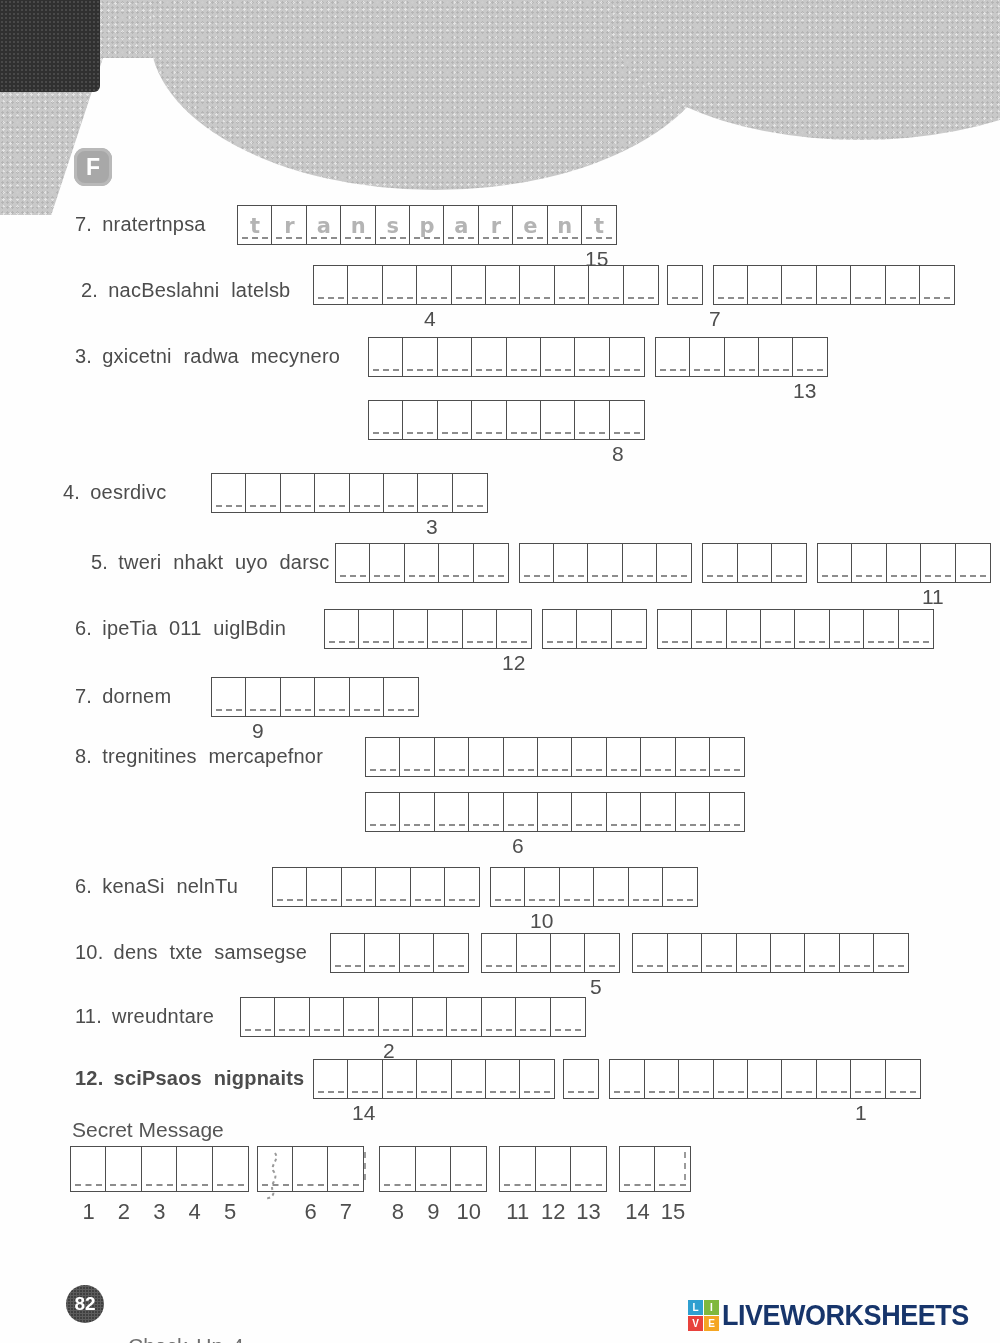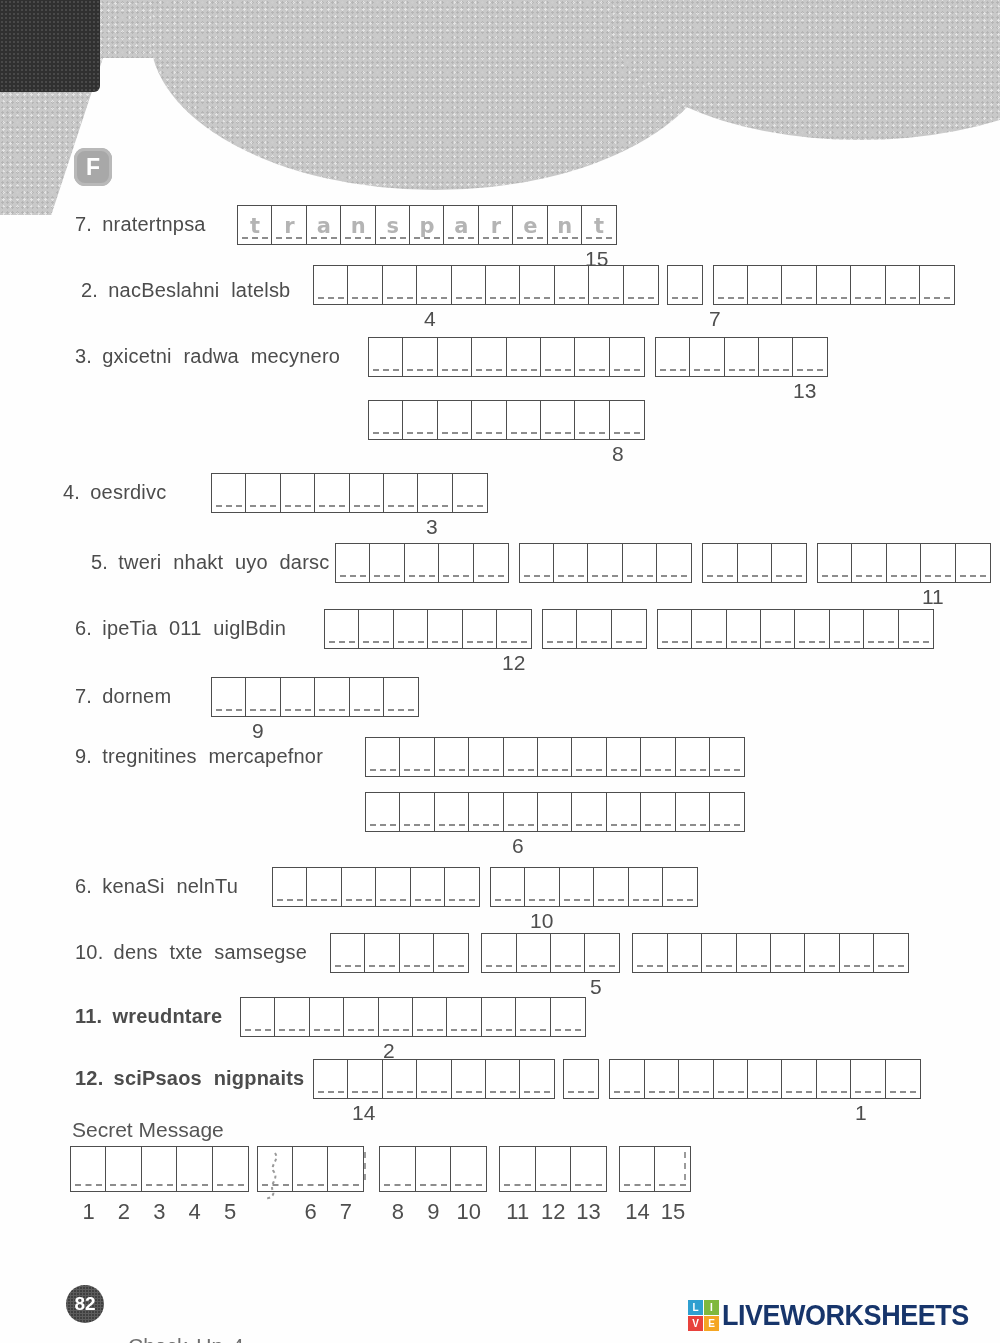--- a/index.html
+++ b/index.html
@@ -256,21 +256,21 @@
         <div class="box-group" style="margin-left: 0px;">
           <div class="cell"></div>
           <div class="cell"></div>
           <div class="cell"></div>
           <div class="cell"></div>
           <div class="cell"></div>
           <div class="cell"></div>
         </div>
         <span class="mark" style="left: 41px;">9</span>
       </div>
-      <div class="item-label" style="left: 75px; top: 745px;">9. tregnitines mercapefnor</div>
+      <div class="item-label" style="left: 75px; top: 745px;">8. tregnitines mercapefnor</div>
       <div class="box-row" style="left: 365px; top: 737px;">
         <div class="box-group" style="margin-left: 0px;">
           <div class="cell"></div>
           <div class="cell"></div>
           <div class="cell"></div>
           <div class="cell"></div>
           <div class="cell"></div>
           <div class="cell"></div>
           <div class="cell"></div>
           <div class="cell"></div>
@@ -334,21 +334,21 @@
           <div class="cell"></div>
           <div class="cell"></div>
           <div class="cell"></div>
           <div class="cell"></div>
           <div class="cell"></div>
           <div class="cell"></div>
           <div class="cell"></div>
         </div>
         <span class="mark" style="left: 260px;">5</span>
       </div>
-      <div class="item-label" style="left: 75px; top: 1005px; font-weight: bold;">11. wreudntare</div>
+      <div class="item-label" style="left: 75px; top: 1005px;">11. wreudntare</div>
       <div class="box-row" style="left: 240px; top: 997px;">
         <div class="box-group" style="margin-left: 0px;">
           <div class="cell"></div>
           <div class="cell"></div>
           <div class="cell"></div>
           <div class="cell"></div>
           <div class="cell"></div>
           <div class="cell"></div>
           <div class="cell"></div>
           <div class="cell"></div>

